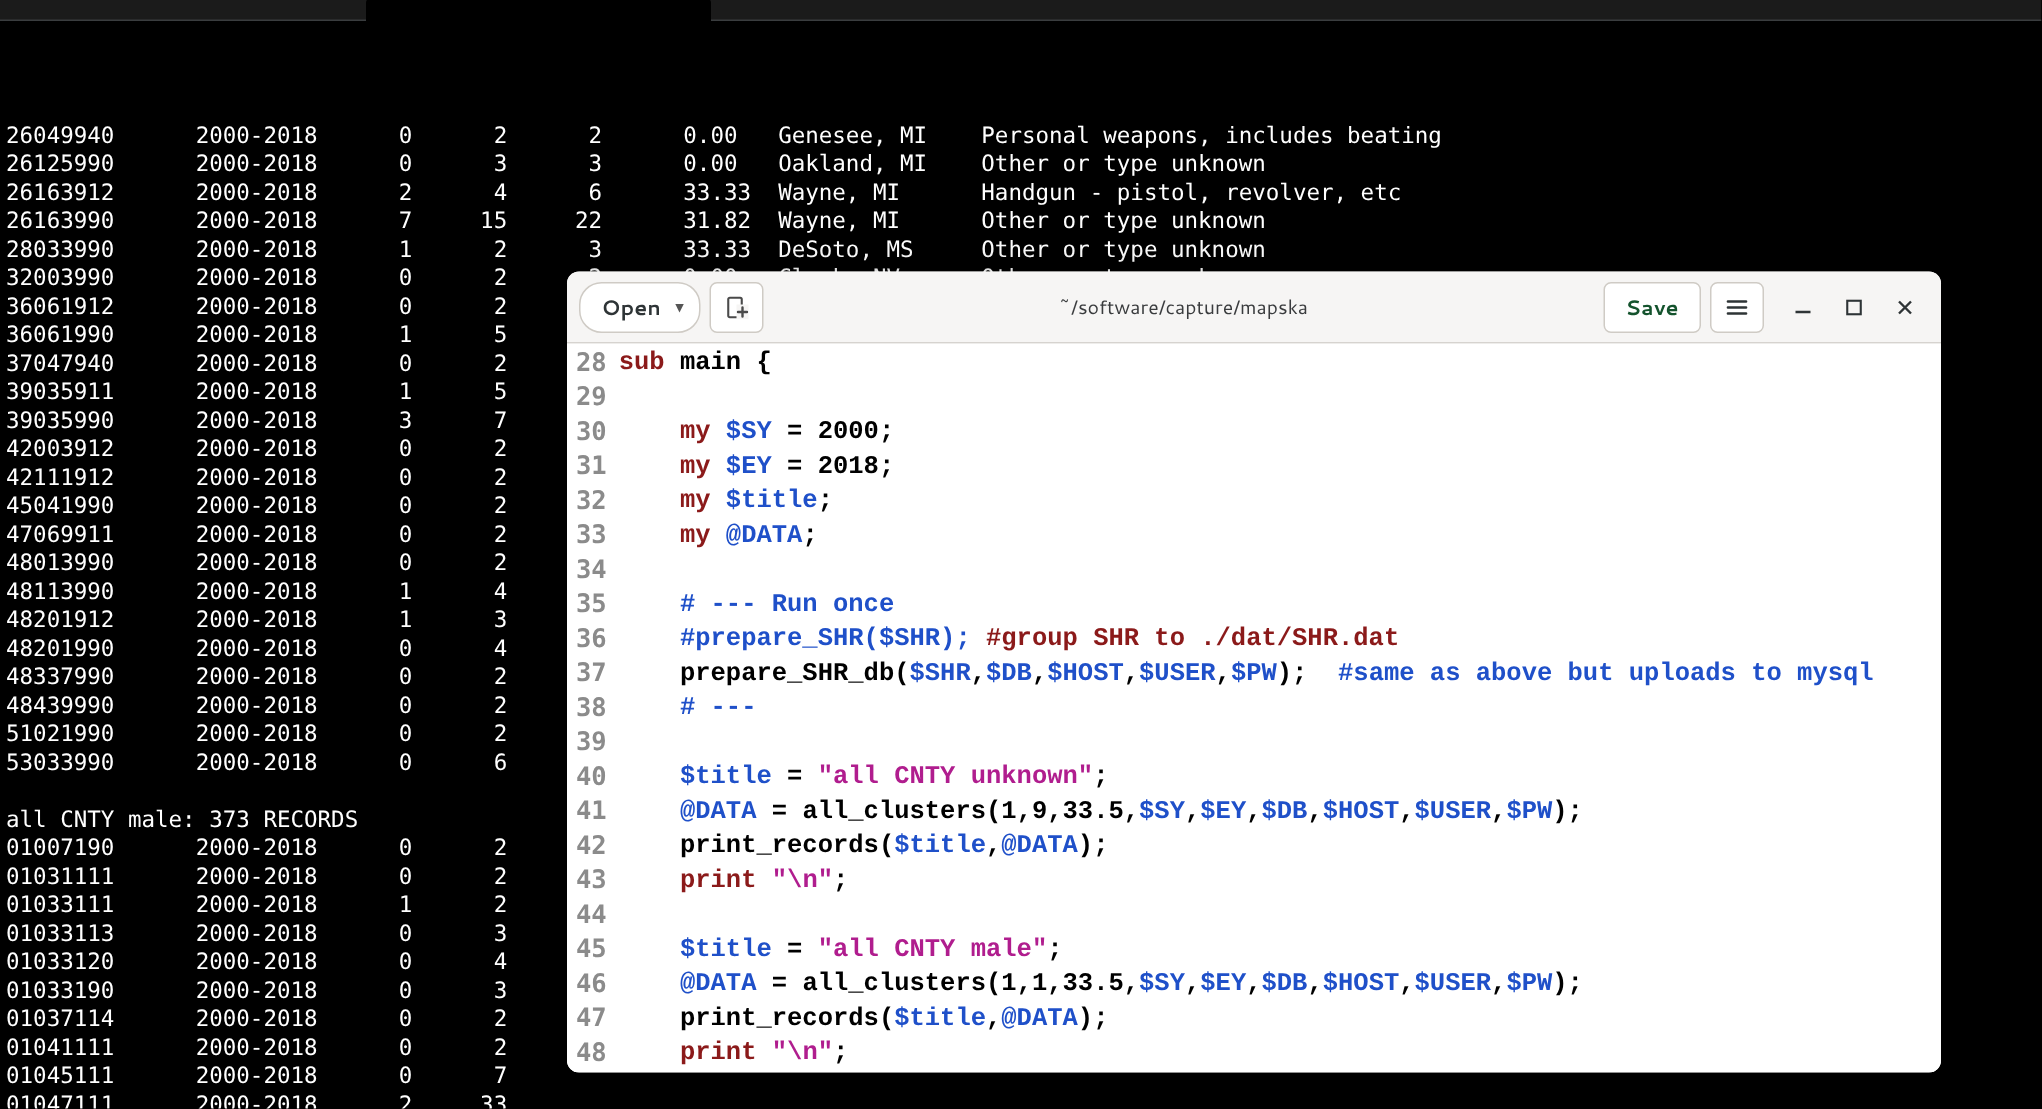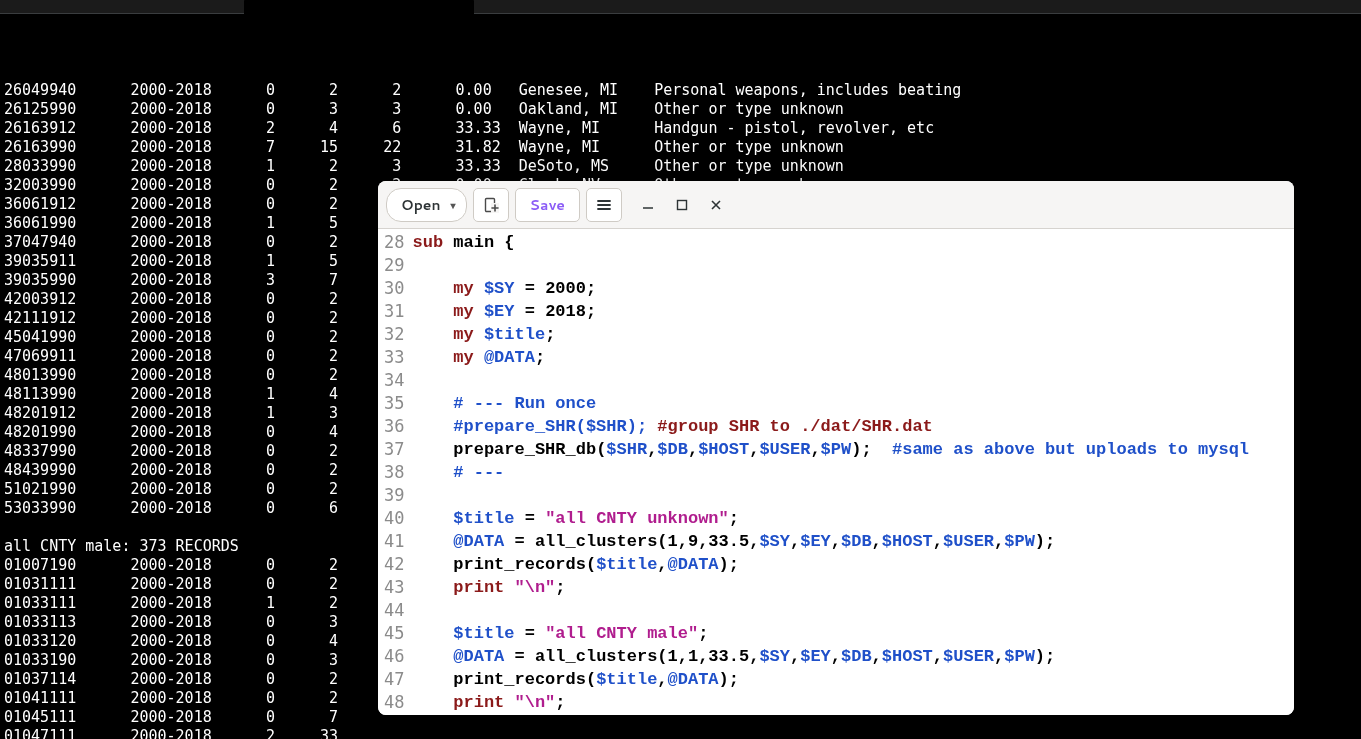--- a/index.html
+++ b/index.html
@@ -96,21 +96,21 @@
   }
   .save-btn {
     height: 34px;
     padding: 0 14px;
     background: #fff;
     border: 1px solid #cfcbc5;
     border-radius: 5px;
     font-family: Cantarell, "Segoe UI", sans-serif;
     font-size: 14px;
     font-weight: 600;
-    color: #8b5cf6;
+    color: #14532d;
     cursor: pointer;
     display: flex;
     align-items: center;
   }
   .title-area {
     flex: 1;
     text-align: center;
     font-family: Cantarell, "Segoe UI", sans-serif;
     font-size: 13px;
     color: #3a3c3e;
@@ -137,21 +137,21 @@
     font-size: 17px;
     line-height: 23px;
   }
   .gutter {
     background: #fff;
     color: #8b8b8b;
     text-align: right;
     padding: 2px 8px 0 6px;
     font-family: "DejaVu Sans Mono", monospace;
     white-space: pre;
-    font-weight: 400;
+    font-weight: 700;
     user-select: none;
   }
   .code {
     flex: 1;
     background: #fff;
     color: #000;
     font-family: Liberation Mono, monospace;
     white-space: pre;
     padding: 2px 0 0 0;
     font-weight: 600;
@@ -222,20 +222,21 @@
       <span>Open</span>
       <span class="caret">▾</span>
     </div>
     <div class="icon-btn">
       <svg width="16" height="16" viewBox="0 0 16 16">
         <rect x="2.5" y="1.5" width="9" height="13" rx="1" fill="none" stroke="#4a4a4a" stroke-width="1.4"></rect>
         <rect x="8" y="6" width="10" height="10" fill="#f6f5f4"></rect>
         <path d="M12 8 v6 M9 11 h6" stroke="#4a4a4a" stroke-width="1.6" fill="none" stroke-linecap="round"></path>
       </svg>
     </div>
+    <div class="title-area">~/software/capture/mapska</div>
     <div class="save-btn">
       <span>Save</span>
     </div>
     <div class="icon-btn">
       <svg width="16" height="16" viewBox="0 0 16 16">
         <path d="M2 4h12M2 8h12M2 12h12" stroke="#2e3436" stroke-width="1.8" stroke-linecap="round"></path>
       </svg>
     </div>
     <div class="win-controls">
       <div class="win-ctrl">

